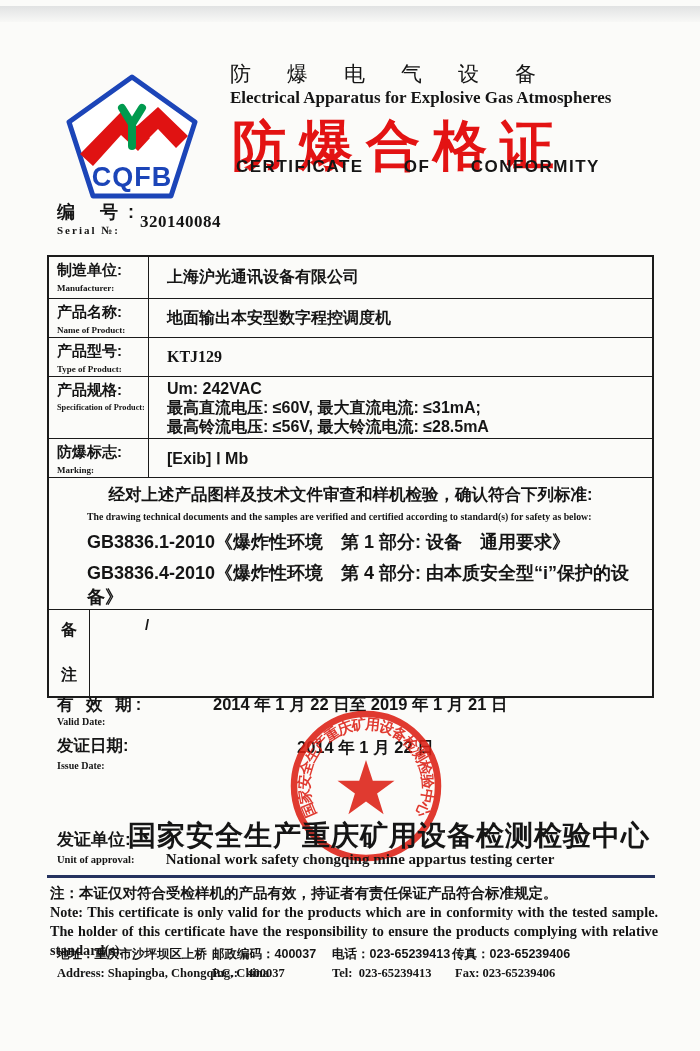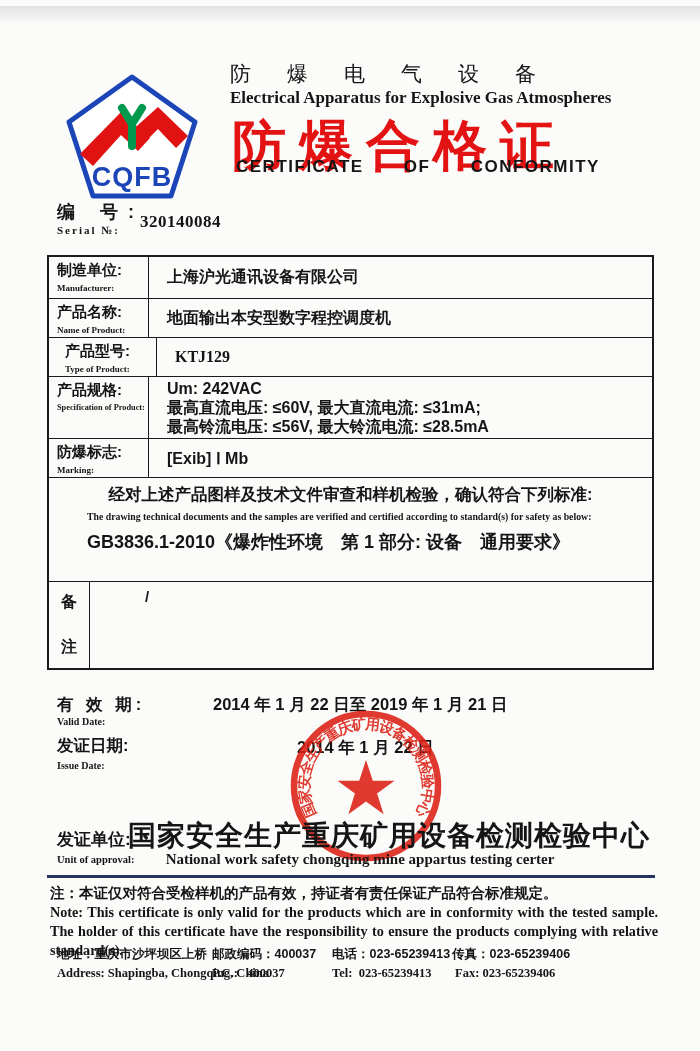--- a/index.html
+++ b/index.html
@@ -140,21 +140,21 @@
   </div>
 
   <div class="t-row" style="min-height:38px;">
     <div class="t-label">
       <span class="cn">产品名称:</span>
       <span class="en">Name of Product:</span>
     </div>
     <div class="t-value">地面输出本安型数字程控调度机</div>
   </div>
 
-  <div class="t-row" style="min-height:38px;padding-left:8px;">
+  <div class="t-row" style="min-height:38px;">
     <div class="t-label">
       <span class="cn">产品型号:</span>
       <span class="en">Type of Product:</span>
     </div>
     <div class="t-value" style="font-family:'Liberation Serif',serif;">KTJ129</div>
   </div>
 
   <div class="t-row" style="min-height:60px;">
     <div class="t-label">
       <span class="cn">产品规格:</span>
@@ -172,20 +172,21 @@
       <span class="cn">防爆标志:</span>
       <span class="en">Marking:</span>
     </div>
     <div class="t-value">[Exib] Ⅰ Mb</div>
   </div>
 
   <div class="t-row standards" style="min-height:104px;">
     <div class="std-head-cn">经对上述产品图样及技术文件审查和样机检验，确认符合下列标准:</div>
     <div class="std-head-en">The drawing technical documents and the samples are verified and certified according to standard(s) for safety as below:</div>
     <div class="std-item">GB3836.1-2010《爆炸性环境　第 1 部分: 设备　通用要求》</div>
+    <div class="std-item">GB3836.4-2010《爆炸性环境　第 4 部分: 由本质安全型“i”保护的设备》</div>
   </div>
 
   <div class="t-row remark-row">
     <div class="remark-label">
       <span>备</span>
       <span>注</span>
     </div>
     <div class="remark-value">/</div>
   </div>
 </div>

